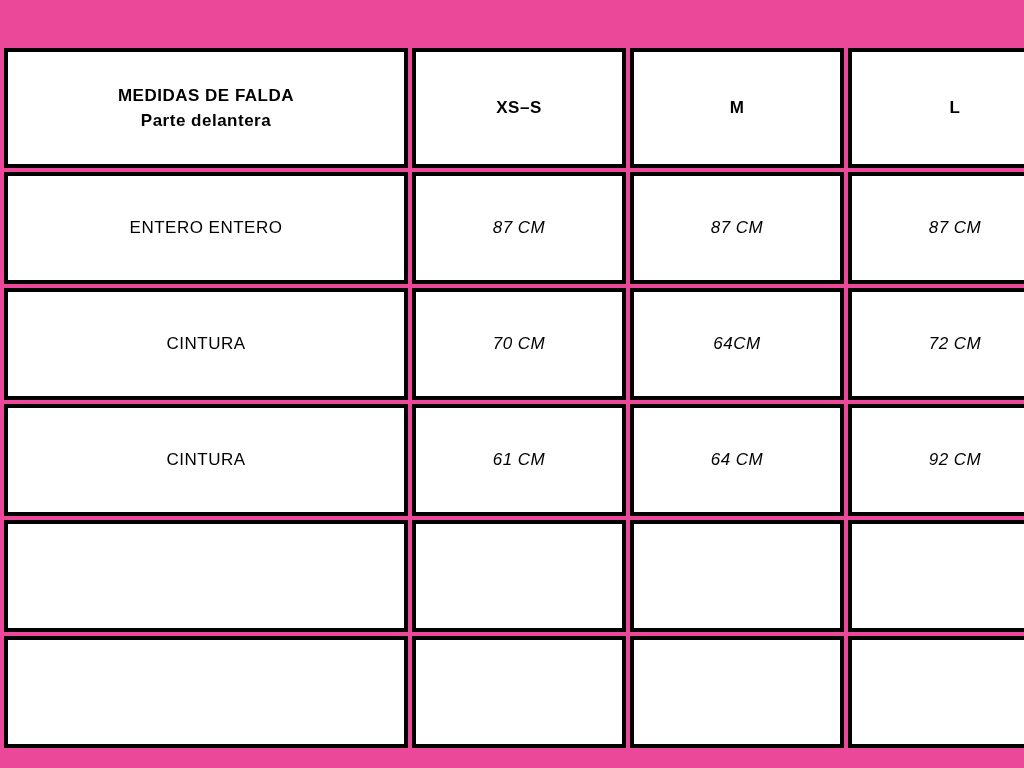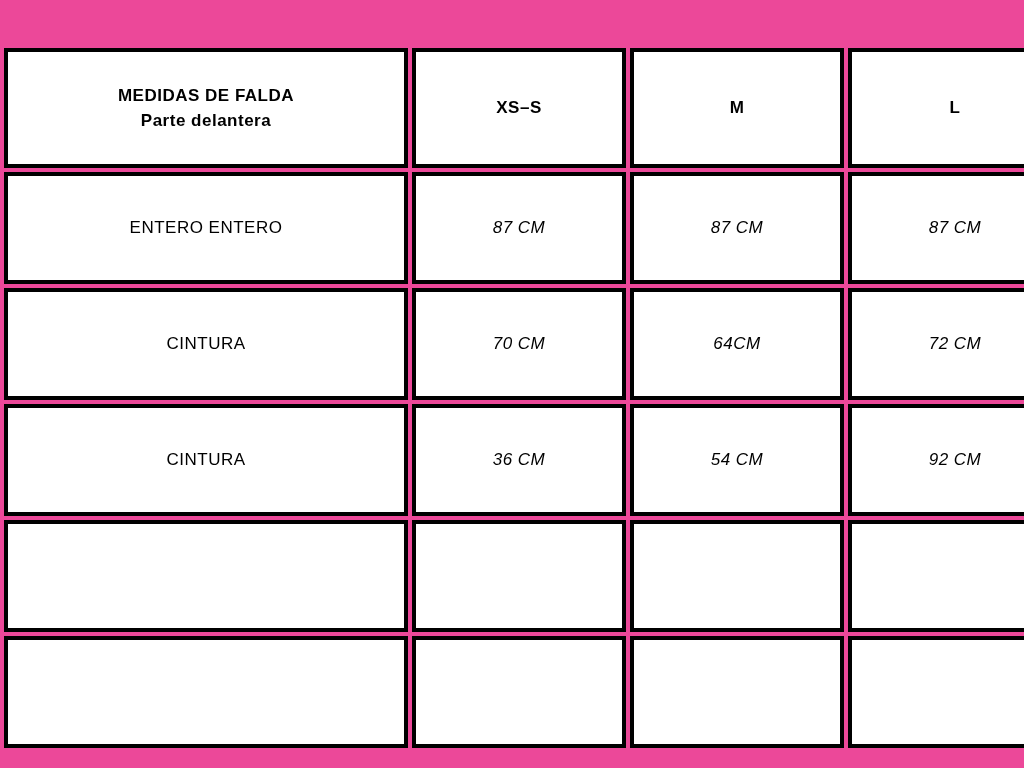--- a/index.html
+++ b/index.html
@@ -99,22 +99,22 @@
 
       <tr class="data-row">
         <td class="col-label row-label">CINTURA</td>
         <td class="col-size value-cell">70 CM</td>
         <td class="col-size value-cell">64CM</td>
         <td class="col-size value-cell">72 CM</td>
       </tr>
 
       <tr class="data-row">
         <td class="col-label row-label">CINTURA</td>
-        <td class="col-size value-cell">36 CM</td>
-        <td class="col-size value-cell">54 CM</td>
+        <td class="col-size value-cell">61 CM</td>
+        <td class="col-size value-cell">64 CM</td>
         <td class="col-size value-cell">92 CM</td>
       </tr>
 
       <tr class="empty-row">
         <td class="col-label blank-cell"></td>
         <td class="col-size blank-cell"></td>
         <td class="col-size blank-cell"></td>
         <td class="col-size blank-cell"></td>
       </tr>
 

